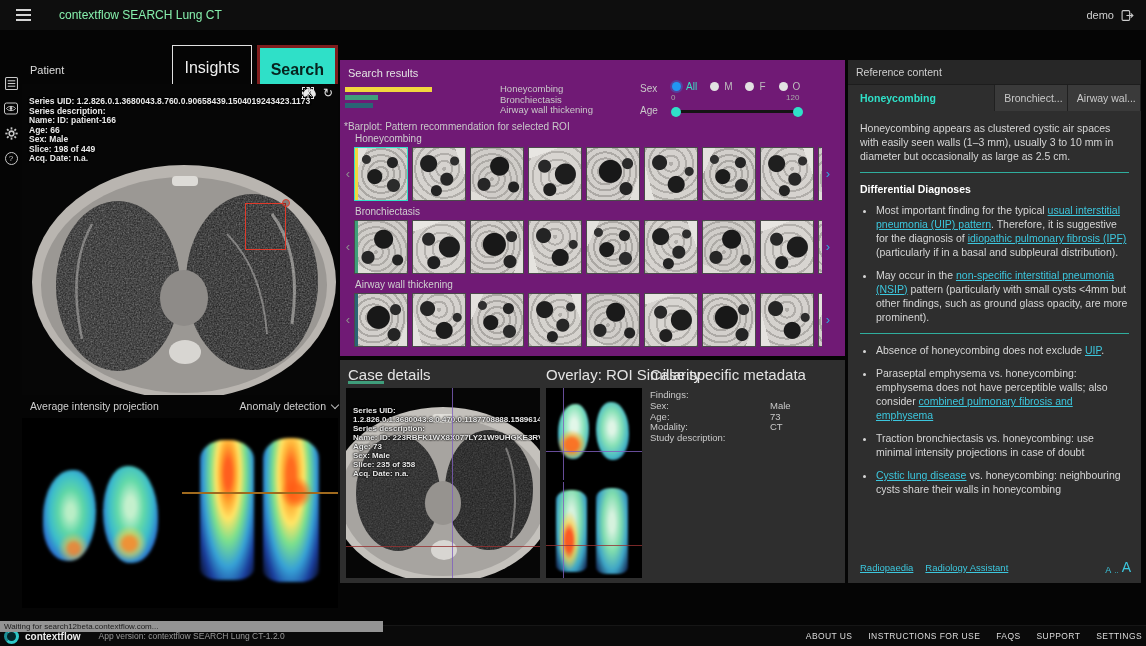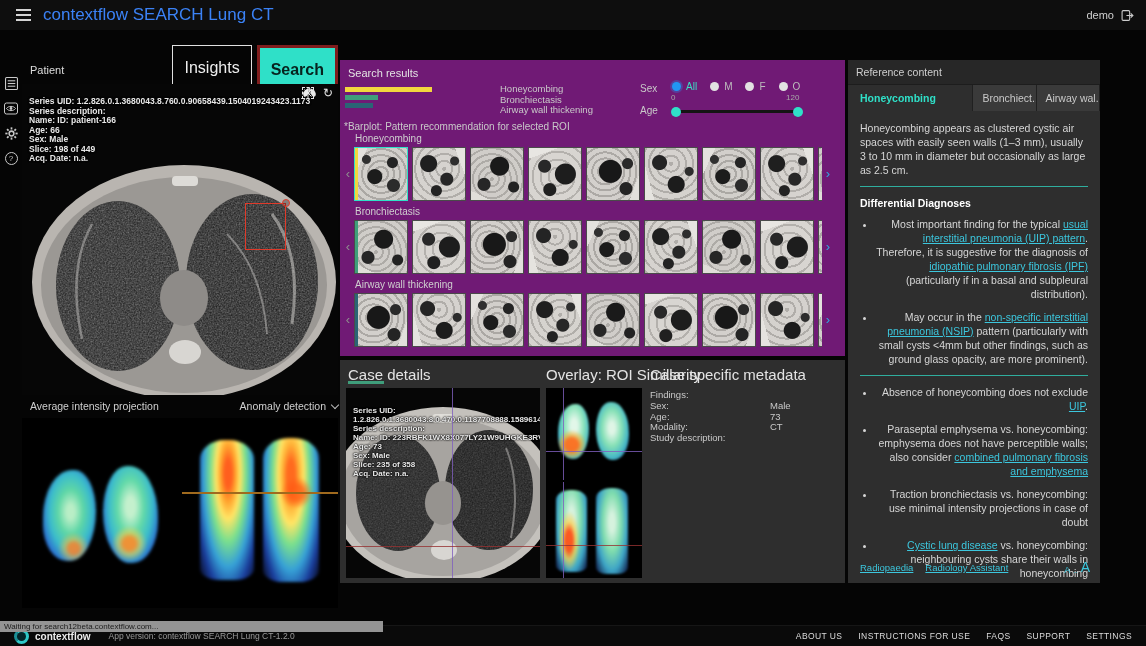--- a/index.html
+++ b/index.html
@@ -3,21 +3,21 @@
 <meta charset="utf-8">
 <style>
   html,body{margin:0;padding:0;background:#050505;}
   #app{position:relative;width:1146px;height:646px;background:#050505;overflow:hidden;
        font-family:"Liberation Sans",sans-serif;color:#ddd;}
   
   #topbar{position:absolute;left:0;top:0;width:1146px;height:30px;background:#0e0e0e;
           display:flex;align-items:center;padding:0 12px;box-sizing:border-box;}
   .burger{position:relative;width:15px;height:2px;background:#d5d5d5;cursor:pointer;
           box-shadow:0 -5px 0 #d5d5d5,0 5px 0 #d5d5d5;margin:0 4px;}
-  #apptitle{font-size:17px;color:#3b82f6;margin-left:8px;}
+  #apptitle{font-size:12px;color:#86efac;margin-left:24px;}
   #topright{margin-left:auto;display:flex;align-items:center;gap:7px;font-size:11px;color:#cfcfcf;}
   
   #side{position:absolute;left:0;top:30px;width:22px;bottom:21px;background:#050505;
         display:flex;flex-direction:column;align-items:center;padding-top:46px;gap:10px;}
   .sico{width:15px;height:15px;display:flex;align-items:center;justify-content:center;color:#c9c9c9;cursor:pointer;}
   .helpcirc{width:11px;height:11px;border:1px solid #c9c9c9;border-radius:50%;font-size:8px;
             display:flex;align-items:center;justify-content:center;color:#c9c9c9;}
   
   #patient-head{position:absolute;left:22px;top:58px;width:316px;height:24px;display:flex;align-items:center;}
   #patient-title{font-size:11px;color:#ddd;margin-left:8px;}
@@ -112,39 +112,39 @@
         background:radial-gradient(ellipse at 42% 62%,rgba(255,80,25,.95) 0 14%,rgba(255,205,70,.7) 26%,transparent 42%),
                    radial-gradient(ellipse at 50% 35%,#d6f2de 0 14%,#7fdcae 42%,#3da4c6 68%,#16335e 90%,#060c18 100%);}
   .ocoB{left:50px;top:6px;width:32px;height:86px;border-radius:46% 46% 34% 34%/12% 12% 7% 7%;
         background:radial-gradient(ellipse at 50% 40%,#d6f2de 0 12%,#7fdcae 40%,#3da4c6 66%,#16335e 90%,#060c18 100%);}
   #meta-title{position:absolute;left:310px;top:6px;}
   #meta-rows{position:absolute;left:310px;top:30px;right:8px;}
   .mrow{display:flex;font-size:9.5px;color:#c9c9c9;line-height:10.8px;}
   .mkey{width:105px;}
   .mval{flex:1;padding-left:15px;}
   
-  #reference{position:absolute;left:848px;top:60px;width:252px;height:523px;background:#2e2e2e;display:flex;flex-direction:column;}
+  #reference{position:absolute;left:848px;top:60px;width:293px;height:523px;background:#2e2e2e;display:flex;flex-direction:column;}
   #ref-header{height:24px;line-height:24px;padding-left:8px;font-size:10.5px;color:#cfcfcf;background:#272727;border-bottom:1px solid #1d1d1d;}
   #ref-tabs{display:flex;height:26px;background:#242424;}
   .rtab{font-size:10.5px;line-height:26px;padding:0 9px;background:#3a3a3a;color:#c9c9c9;border-right:1px solid #202020;
         white-space:nowrap;overflow:hidden;cursor:pointer;box-sizing:border-box;}
   .rtab.active{background:#2e2e2e;color:#2fe0c8;font-weight:bold;width:158px;padding:0 12px;}
   #ref-body{flex:1;padding:10px 12px 4px 12px;font-size:10.5px;line-height:14px;color:#d6d6d6;position:relative;overflow:hidden;}
   .rdivider{border-top:1px solid #2fae9e;margin:9px 0 9px 0;}
   .rhead{font-weight:bold;color:#fff;font-size:10.5px;margin:2px 0 7px;}
-  ul.rlist{margin:0 0 2px 16px;padding:0;text-align:right;}
+  ul.rlist{margin:0 0 2px 16px;padding:0;}
   ul.rlist li{margin-bottom:9px;}
   .rlink{color:#3cc7de;text-decoration:underline;cursor:pointer;}
   #ref-footer{position:absolute;left:12px;right:10px;bottom:8px;display:flex;align-items:flex-end;}
   .flink{color:#3cc7de;font-size:9.5px;text-decoration:underline;margin-right:12px;cursor:pointer;}
   #font-controls{margin-left:auto;display:flex;align-items:flex-end;color:#3cc7de;}
   #fa-small{font-size:9px;cursor:pointer;} #fa-dots{font-size:8px;margin:0 3px;} #fa-big{font-size:14px;cursor:pointer;}
   
   #bottombar{position:absolute;left:0;bottom:0;width:1146px;height:21px;background:#0a0a0a;border-top:1px solid #161616;
-             display:flex;align-items:center;padding:0 14px;box-sizing:border-box;}
+             display:flex;align-items:center;padding:0 4px;box-sizing:border-box;}
   #logo{width:9px;height:9px;border:3px solid #2fc8c8;border-left-color:#1b8f96;border-radius:50%;background:#04262a;}
   #brand{font-size:10px;font-weight:bold;color:#ececec;margin-left:6px;}
   #version{font-size:8.5px;color:#9a9a9a;margin-left:18px;}
   #blinks{margin-left:auto;display:flex;gap:16px;font-size:8.5px;letter-spacing:.4px;color:#dcdcdc;}
   #blinks span{cursor:pointer;}
   #statusbar{position:absolute;left:0;bottom:14px;width:383px;height:11px;background:#949494;color:#1c1c1c;
              font-size:8px;line-height:11px;padding-left:4px;box-sizing:border-box;z-index:20;}
 </style>
 </head>
 <body>

